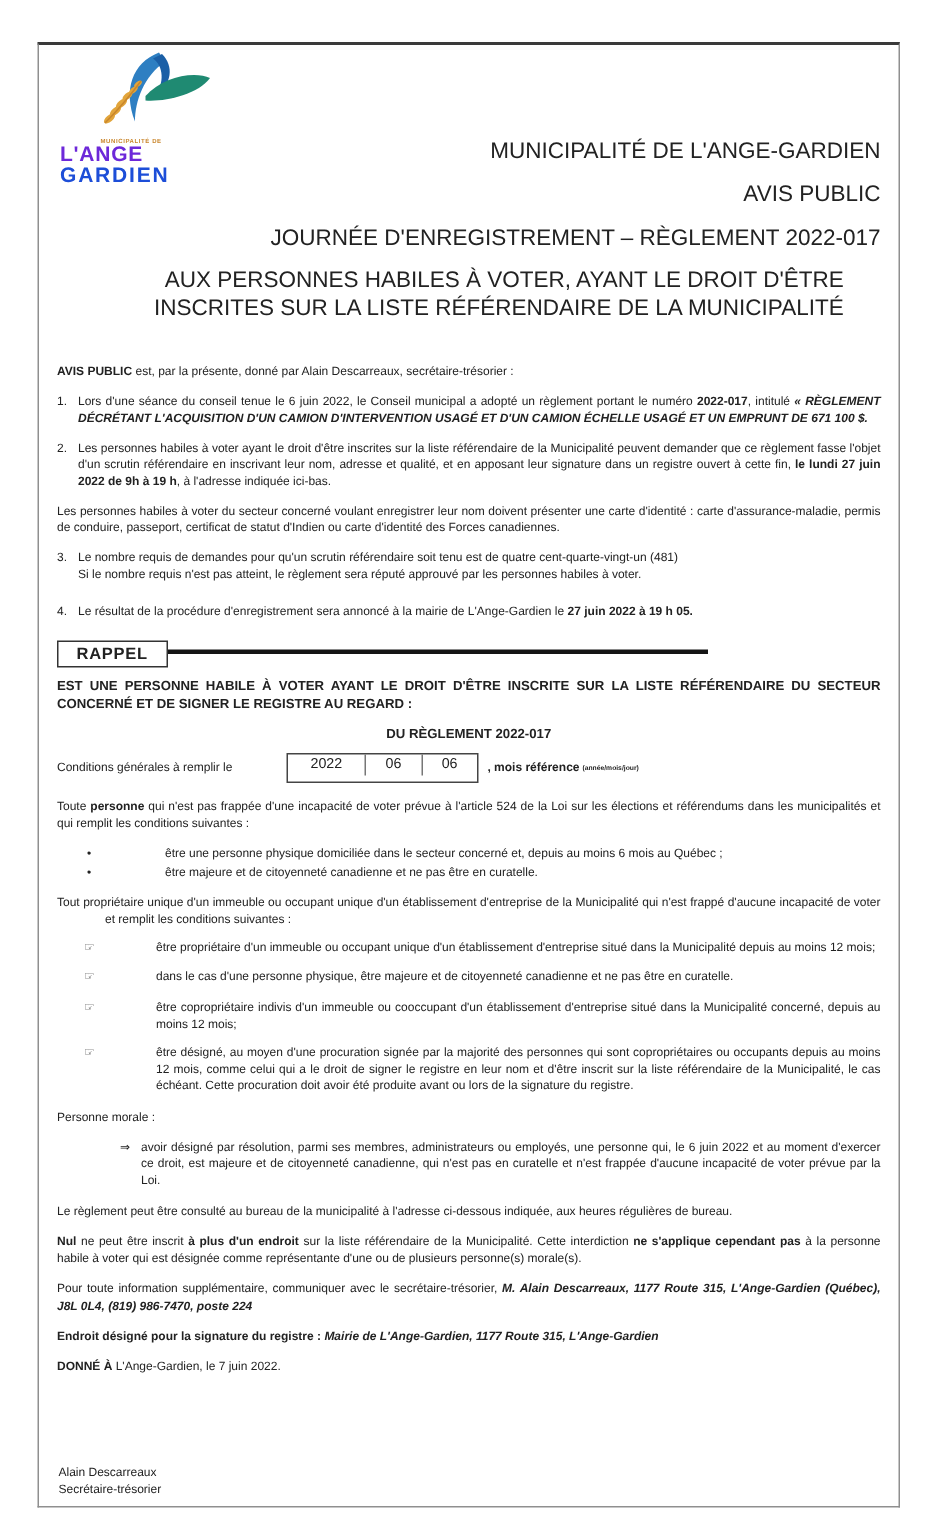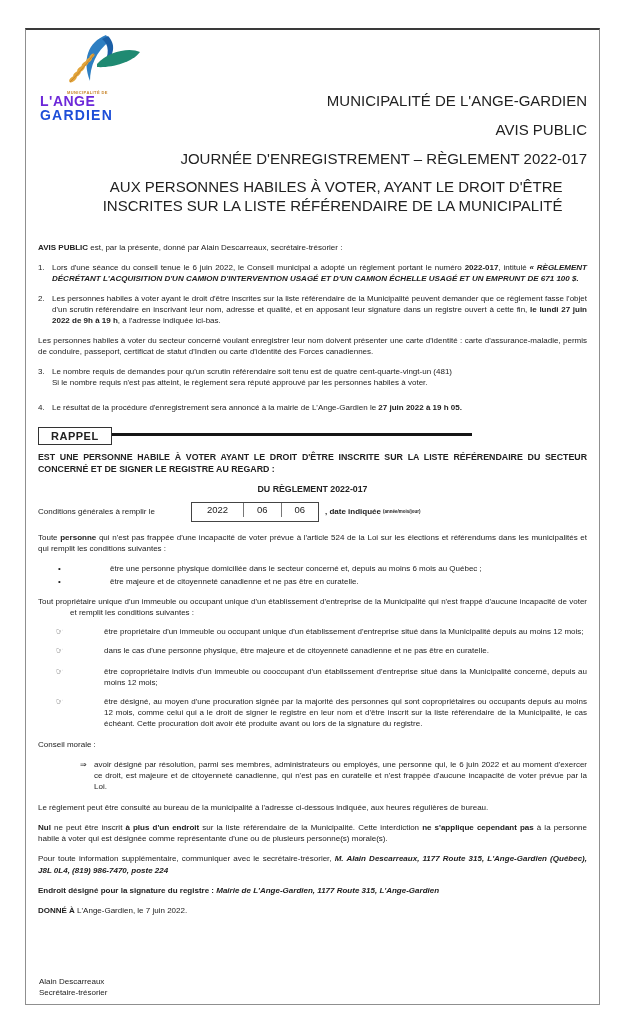--- a/index.html
+++ b/index.html
@@ -123,21 +123,21 @@
     <div class="rappel-head">EST UNE PERSONNE HABILE À VOTER AYANT LE DROIT D'ÊTRE INSCRITE SUR LA LISTE RÉFÉRENDAIRE DU SECTEUR CONCERNÉ ET DE SIGNER LE REGISTRE AU REGARD :</div>
     <div class="rappel-sub">DU RÈGLEMENT 2022-017</div>
 
     <div class="cond-row">
       <span class="cond-label">Conditions générales à remplir le</span>
       <span class="date-box">
         <span class="date-cell dc-y">2022</span>
         <span class="date-cell dc-m">06</span>
         <span class="date-cell dc-d">06</span>
       </span>
-      <span class="cond-after">, date indiquée</span>
+      <span class="cond-after">, mois référence</span>
       <span class="cond-tiny">(année/mois/jour)</span>
     </div>
 
     <p class="b mb4"><span>Toute </span><span class="bd">personne</span><span> qui n'est pas frappée d'une incapacité de voter prévue à l'article 524 de la Loi sur les élections et référendums dans les municipalités et qui remplit les conditions suivantes :</span></p>
     <div class="bullet-row b">
       <div class="m">•</div>
       <div class="t">être une personne physique domiciliée dans le secteur concerné et, depuis au moins 6 mois au Québec ;</div>
     </div>
     <div class="bullet-row b" style="margin-bottom:9px;">
       <div class="m">•</div>
@@ -156,21 +156,21 @@
 
     <div class="ptr-row b">
       <div class="m">☞</div>
       <div class="t">être copropriétaire indivis d'un immeuble ou cooccupant d'un établissement d'entreprise situé dans la Municipalité concerné, depuis au moins 12 mois;</div>
     </div>
     <div class="ptr-row b" style="margin-bottom:10px;">
       <div class="m">☞</div>
       <div class="t">être désigné, au moyen d'une procuration signée par la majorité des personnes qui sont copropriétaires ou occupants depuis au moins 12 mois, comme celui qui a le droit de signer le registre en leur nom et d'être inscrit sur la liste référendaire de la Municipalité, le cas échéant. Cette procuration doit avoir été produite avant ou lors de la signature du registre.</div>
     </div>
 
-    <p class="b">Conseil morale :</p>
+    <p class="b">Personne morale :</p>
     <div class="arr-row b">
       <div class="m">⇒</div>
       <div class="t">avoir désigné par résolution, parmi ses membres, administrateurs ou employés, une personne qui, le 6 juin 2022 et au moment d'exercer ce droit, est majeure et de citoyenneté canadienne, qui n'est pas en curatelle et n'est frappée d'aucune incapacité de voter prévue par la Loi.</div>
     </div>
 
     <p class="b">Le règlement peut être consulté au bureau de la municipalité à l'adresse ci-dessous indiquée, aux heures régulières de bureau.</p>
 
     <p class="b"><span class="bd">Nul</span><span> ne peut être inscrit </span><span class="bd">à plus d'un endroit</span><span> sur la liste référendaire de la Municipalité. Cette interdiction </span><span class="bd">ne s'applique cependant pas</span><span> à la personne habile à voter qui est désignée comme représentante d'une ou de plusieurs personne(s) morale(s).</span></p>
 
     <p class="b"><span>Pour toute information supplémentaire, communiquer avec le secrétaire-trésorier, </span><span class="bi">M. Alain Descarreaux, 1177 Route 315, L'Ange-Gardien (Québec), J8L 0L4, (819) 986-7470, poste 224</span></p>

